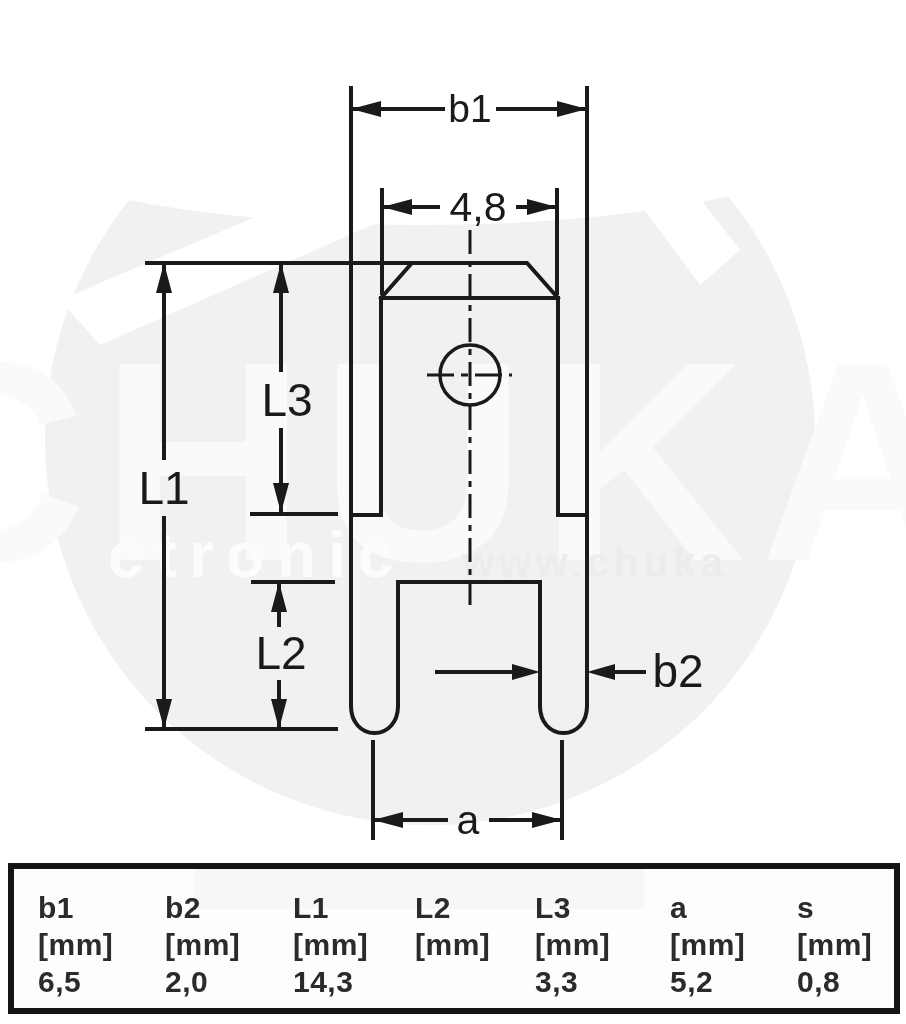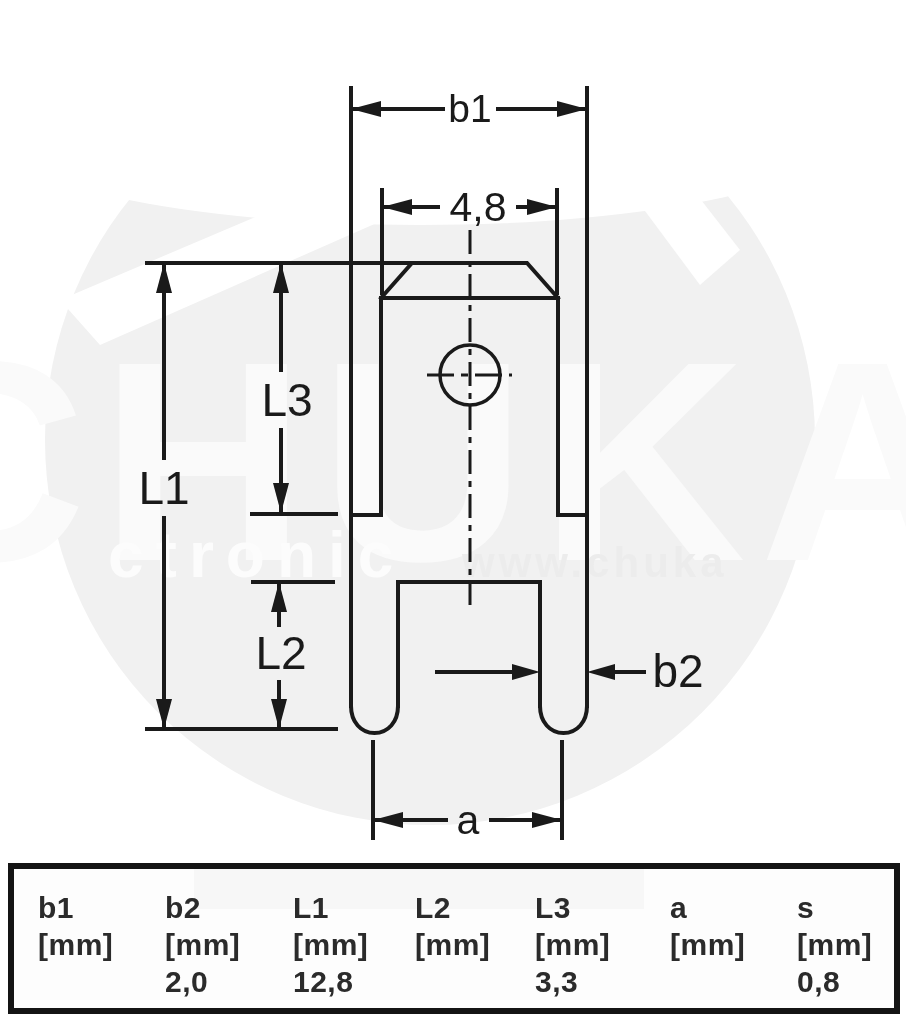--- a/index.html
+++ b/index.html
@@ -127,43 +127,45 @@
       <text class="dim-label" x="468" y="834" font-size="41" text-anchor="middle">a</text>
     </g>
   </svg>
 
   <div id="dim-table">
     <div class="wm-strip"></div>
     <div class="tbl-grid">
       <div class="tbl-col">
         <span>b1</span>
         <span>[mm]</span>
+        <span>6,5</span>
       </div>
       <div class="tbl-col">
         <span>b2</span>
         <span>[mm]</span>
         <span>2,0</span>
       </div>
       <div class="tbl-col">
         <span>L1</span>
         <span>[mm]</span>
-        <span>12,8</span>
+        <span>14,3</span>
       </div>
       <div class="tbl-col">
         <span>L2</span>
         <span>[mm]</span>
       </div>
       <div class="tbl-col">
         <span>L3</span>
         <span>[mm]</span>
         <span>3,3</span>
       </div>
       <div class="tbl-col">
         <span>a</span>
         <span>[mm]</span>
+        <span>5,2</span>
       </div>
       <div class="tbl-col">
         <span>s</span>
         <span>[mm]</span>
         <span>0,8</span>
       </div>
     </div>
   </div>
 
 </div>

